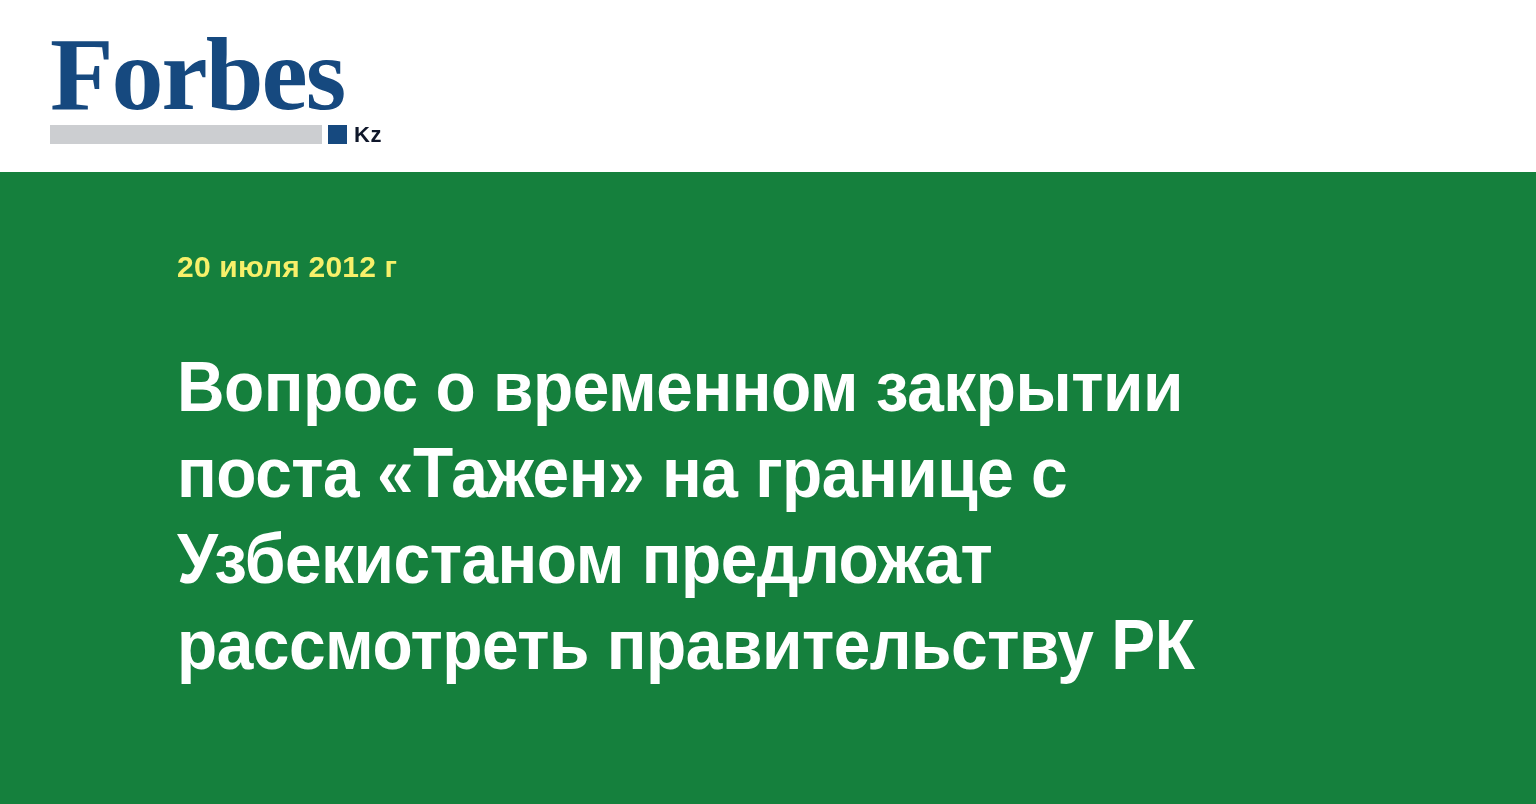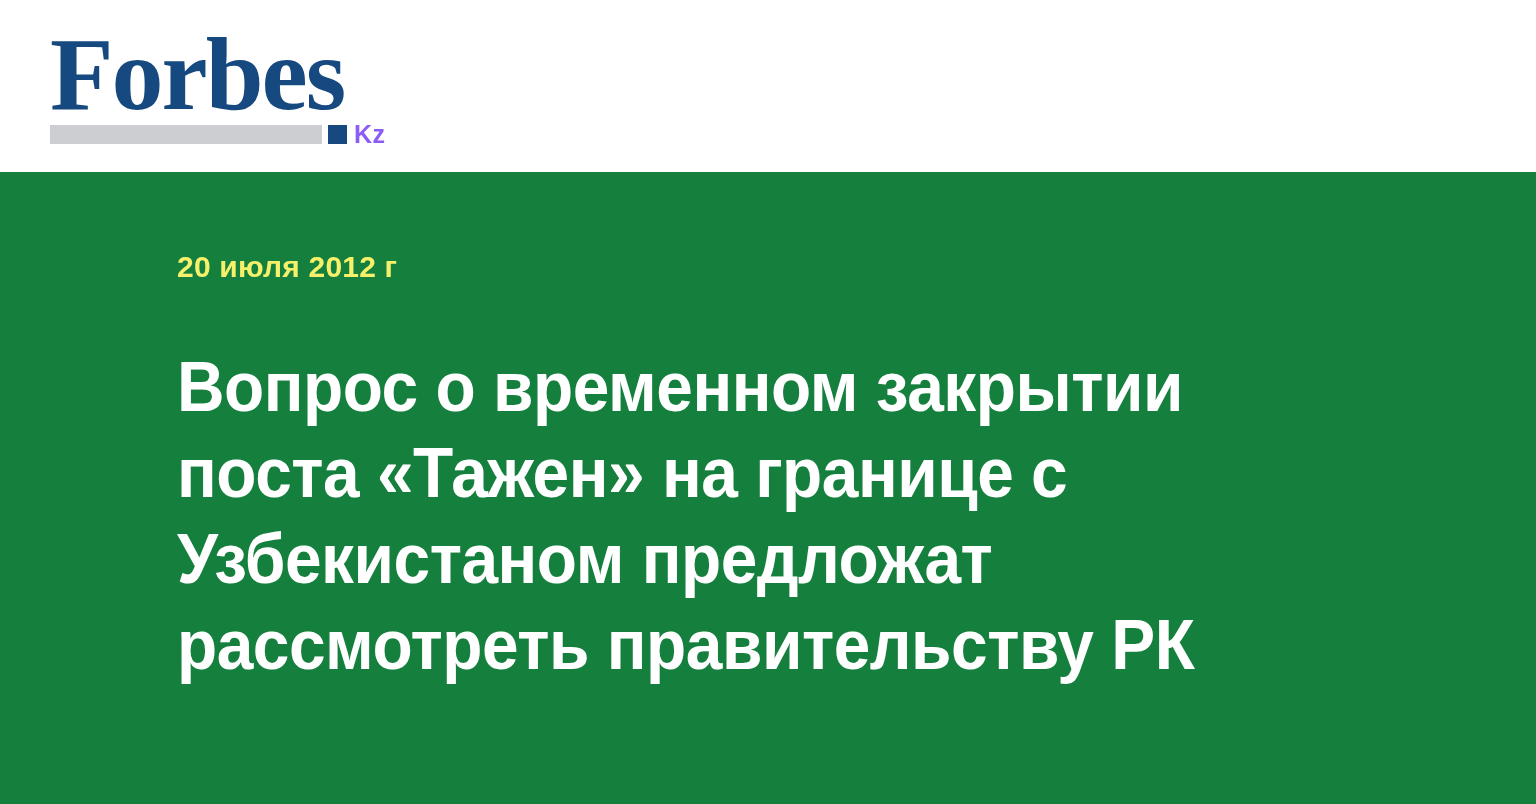--- a/index.html
+++ b/index.html
@@ -77,24 +77,24 @@
   .logo-kz-square {
     width: 19px;
     height: 19px;
     background: #16497F;
     display: block;
   }
 
   .logo-kz-text {
     font-family: "Liberation Sans", "DejaVu Sans", sans-serif;
     font-weight: bold;
-    font-size: 25px;
+    font-size: 22px;
     line-height: 25px;
     letter-spacing: 0.5px;
-    color: #8b5cf6;
+    color: #0f172a;
   }
 
   
   .hero {
     position: absolute;
     left: 0;
     top: 172px;
     width: 1536px;
     height: 632px;
     background: #15803d;

